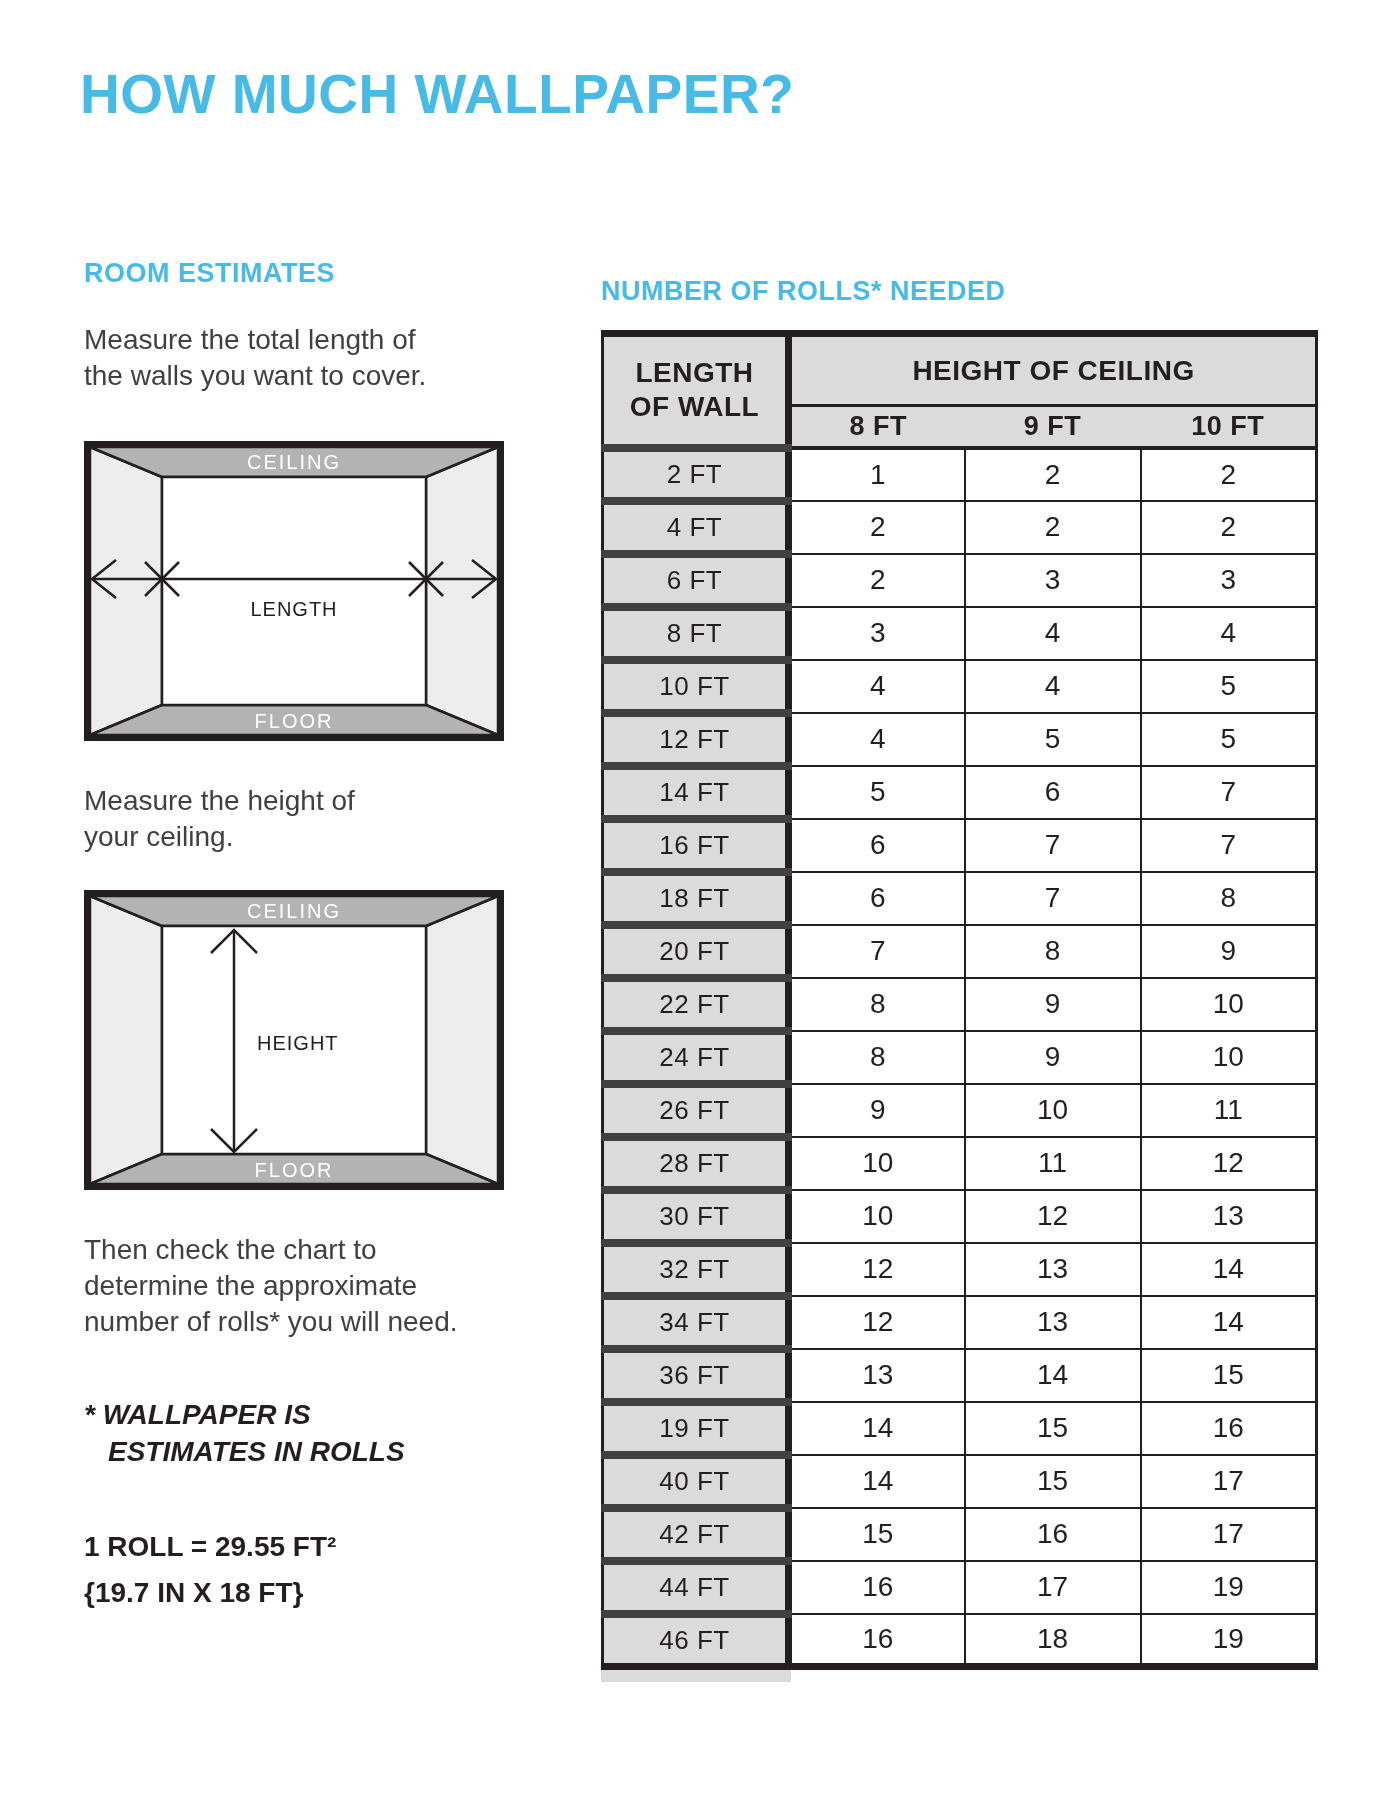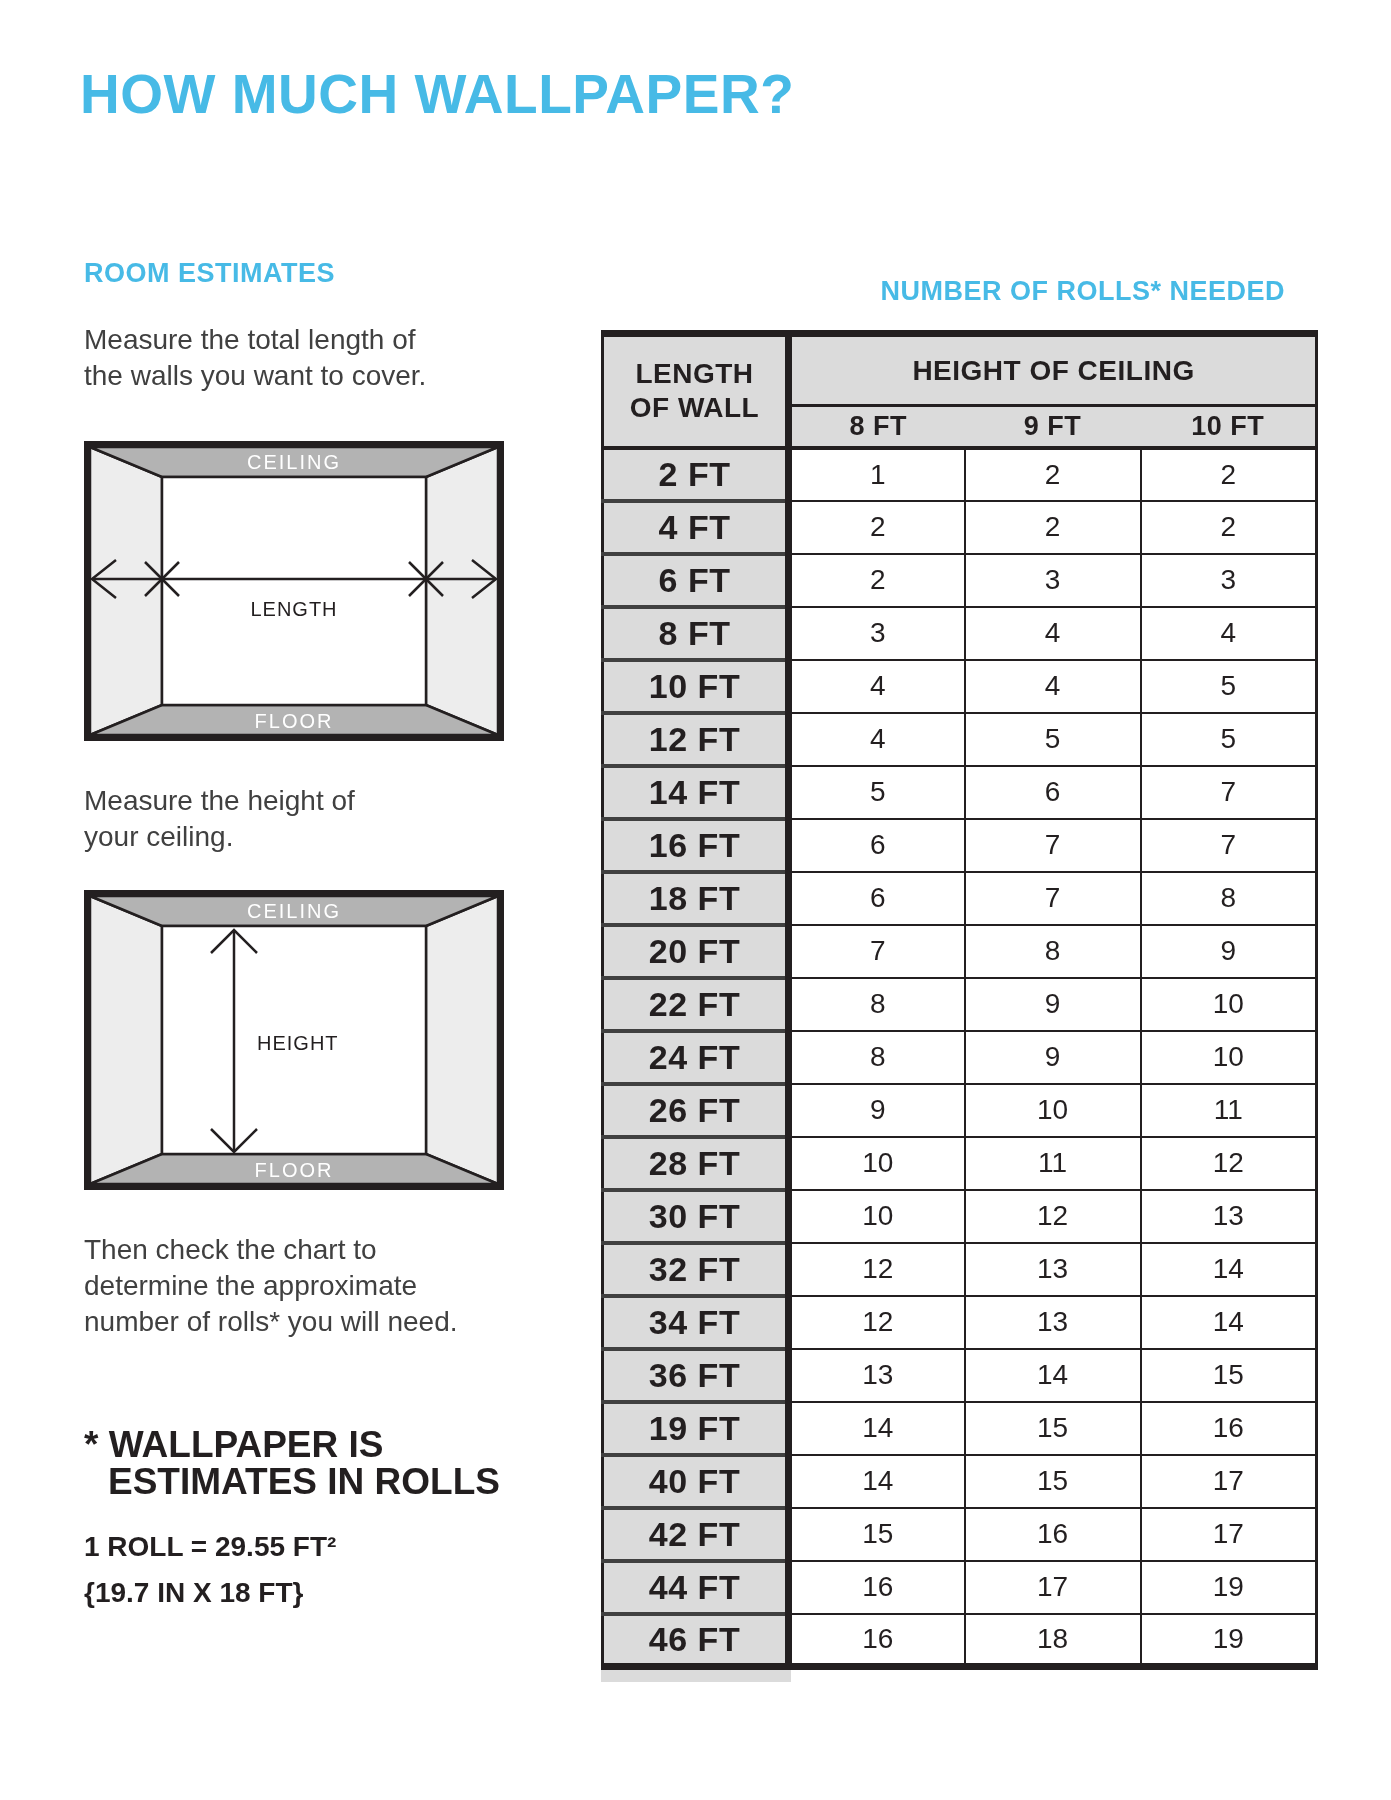--- a/index.html
+++ b/index.html
@@ -8,40 +8,40 @@
   .page{position:relative;width:1391px;height:1800px;background:#fff;}
 
   .abs{position:absolute;}
 
   .page-title{left:80px;top:62px;font-size:55px;font-weight:bold;color:#47bae6;letter-spacing:.5px;}
   .section-heading{font-size:27px;font-weight:bold;color:#47bae6;letter-spacing:.5px;}
   .body-text{font-size:28px;line-height:36px;color:#404040;white-space:pre-line;}
 
   .diagram{width:420px;height:300px;}
 
-  .footnote{left:84px;top:1426px;font-size:37px;font-weight:bold;line-height:37px;}
+  .footnote{left:84px;top:1396px;font-size:28px;font-weight:bold;line-height:37px;font-style:italic;}
   .footnote .indent{padding-left:24px;}
   .rollinfo{left:84px;top:1524px;font-size:28px;font-weight:bold;line-height:46px;white-space:pre-line;}
 
-  .table-heading{left:571px;top:276px;width:714px;text-align:right;}
+  .table-heading{left:601px;top:276px;width:714px;text-align:left;}
 
   .table-wrap{left:601px;top:330px;width:714px;}
   table.rolls{border-collapse:collapse;table-layout:fixed;width:714px;background:#fff;
               border-top:7px solid #231f20;border-bottom:7px solid #231f20;
               border-left:3px solid #231f20;border-right:3px solid #231f20;}
   table.rolls th,table.rolls td{padding:0;text-align:center;vertical-align:middle;}
   tr.h1{height:72px;}
   tr.h2{height:42px;}
   table.rolls tbody tr{height:53px;}
   th.corner{background:#dbdbdb;border-right:7px solid #231f20;border-bottom:4px solid #231f20;
             font-size:28px;font-weight:bold;line-height:34px;white-space:pre-line;letter-spacing:.5px;}
   th.group{background:#dbdbdb;border-bottom:3px solid #231f20;font-size:28px;font-weight:bold;letter-spacing:.5px;}
   th.colh{background:#dbdbdb;border-bottom:4px solid #231f20;font-size:27px;font-weight:bold;letter-spacing:.5px;}
-  table.rolls tbody th{background:#dbdbdb;border-top:4px solid #404040;border-right:7px solid #231f20;
-            font-size:34px;font-weight:bold;letter-spacing:.5px;}
+  table.rolls tbody th{background:#dbdbdb;border-top:8px solid #404040;border-right:7px solid #231f20;
+            font-size:26px;font-weight:normal;letter-spacing:.5px;}
   table.rolls tbody td{border:2px solid #231f20;font-size:28px;font-weight:normal;background:#fff;}
   .stub{width:190px;height:12px;background:#dbdbdb;}
 
   svg .wall-side{fill:#ededed;stroke:#231f20;stroke-width:2.5;}
   svg .wall-cf{fill:#b3b3b3;stroke:#231f20;stroke-width:2.5;}
   svg .backwall{fill:#ffffff;stroke:#231f20;stroke-width:2.5;}
   svg .frame{fill:none;stroke:#231f20;stroke-width:6;}
   svg .mline{stroke:#231f20;stroke-width:2.5;fill:none;}
   svg text{font-family:"Liberation Sans","DejaVu Sans",sans-serif;}
   svg .cf-label{fill:#ffffff;font-size:20px;letter-spacing:2px;}

